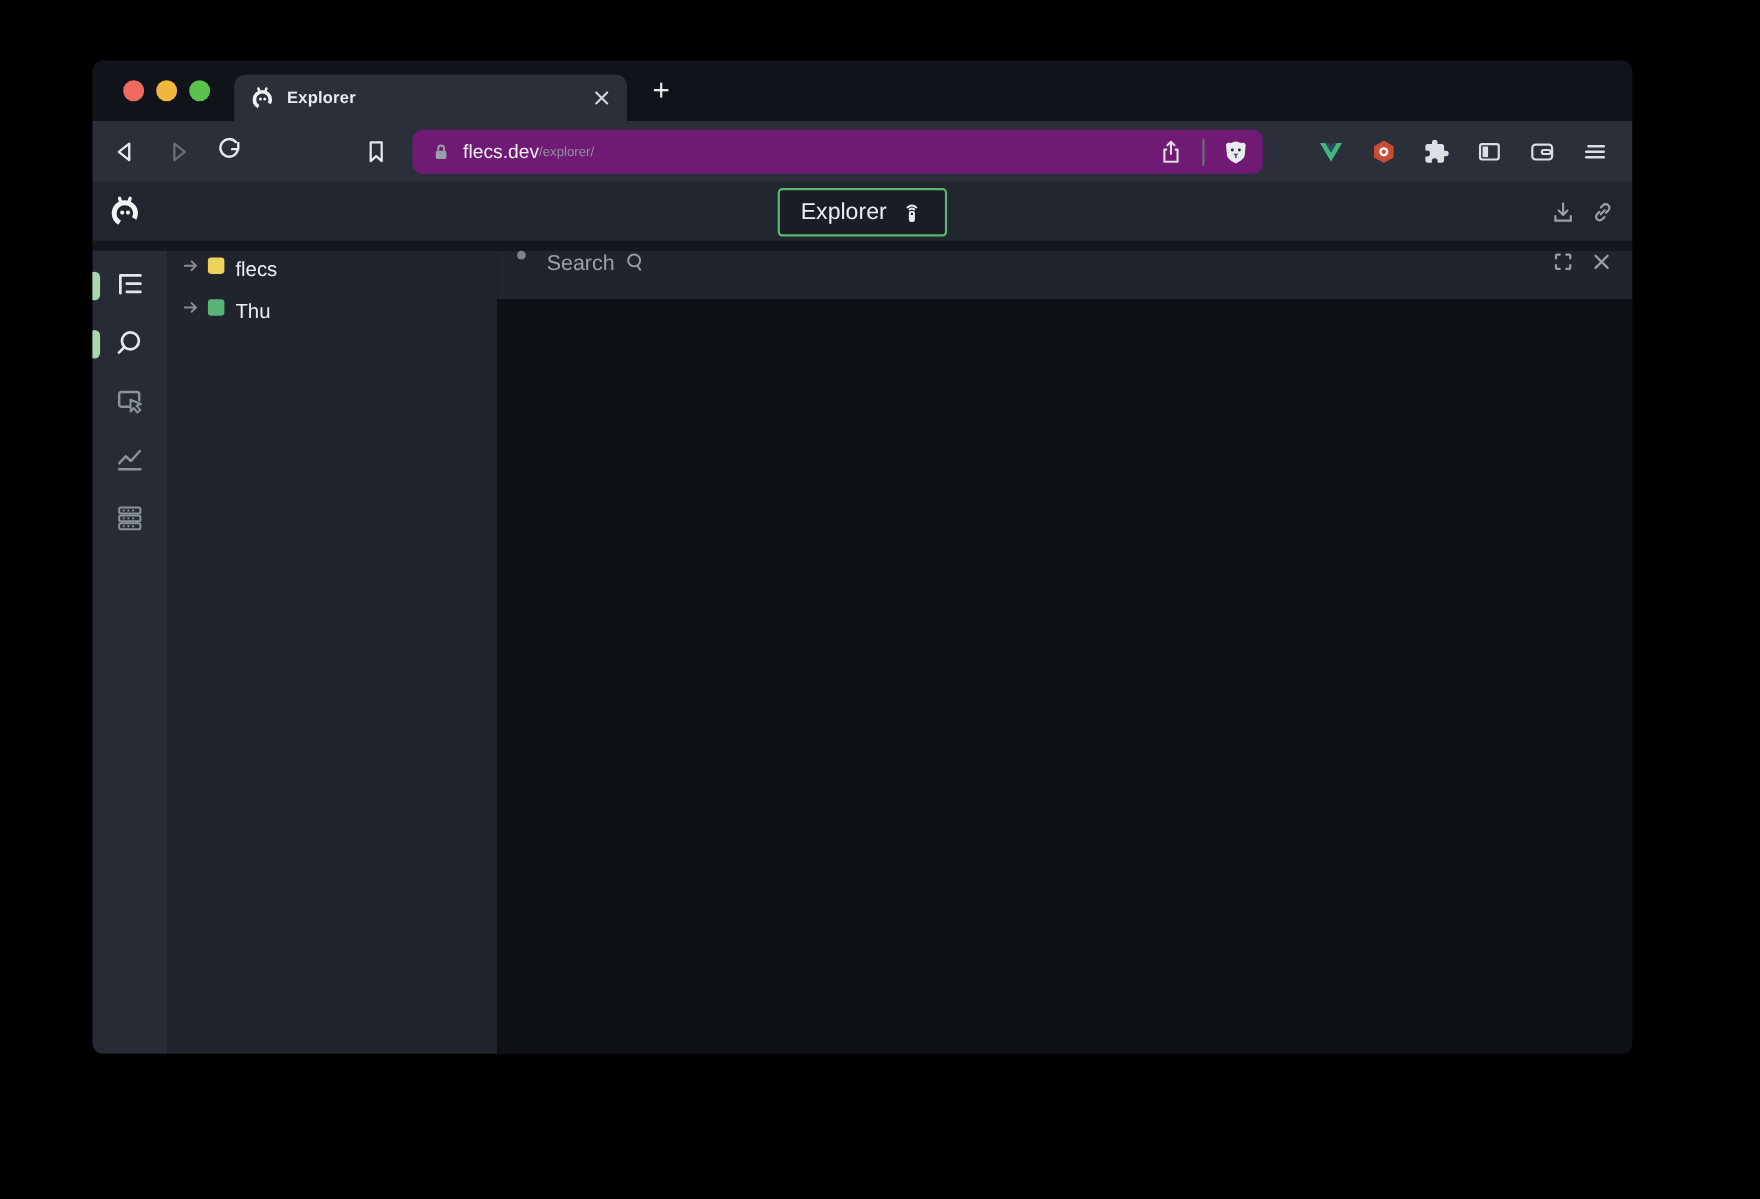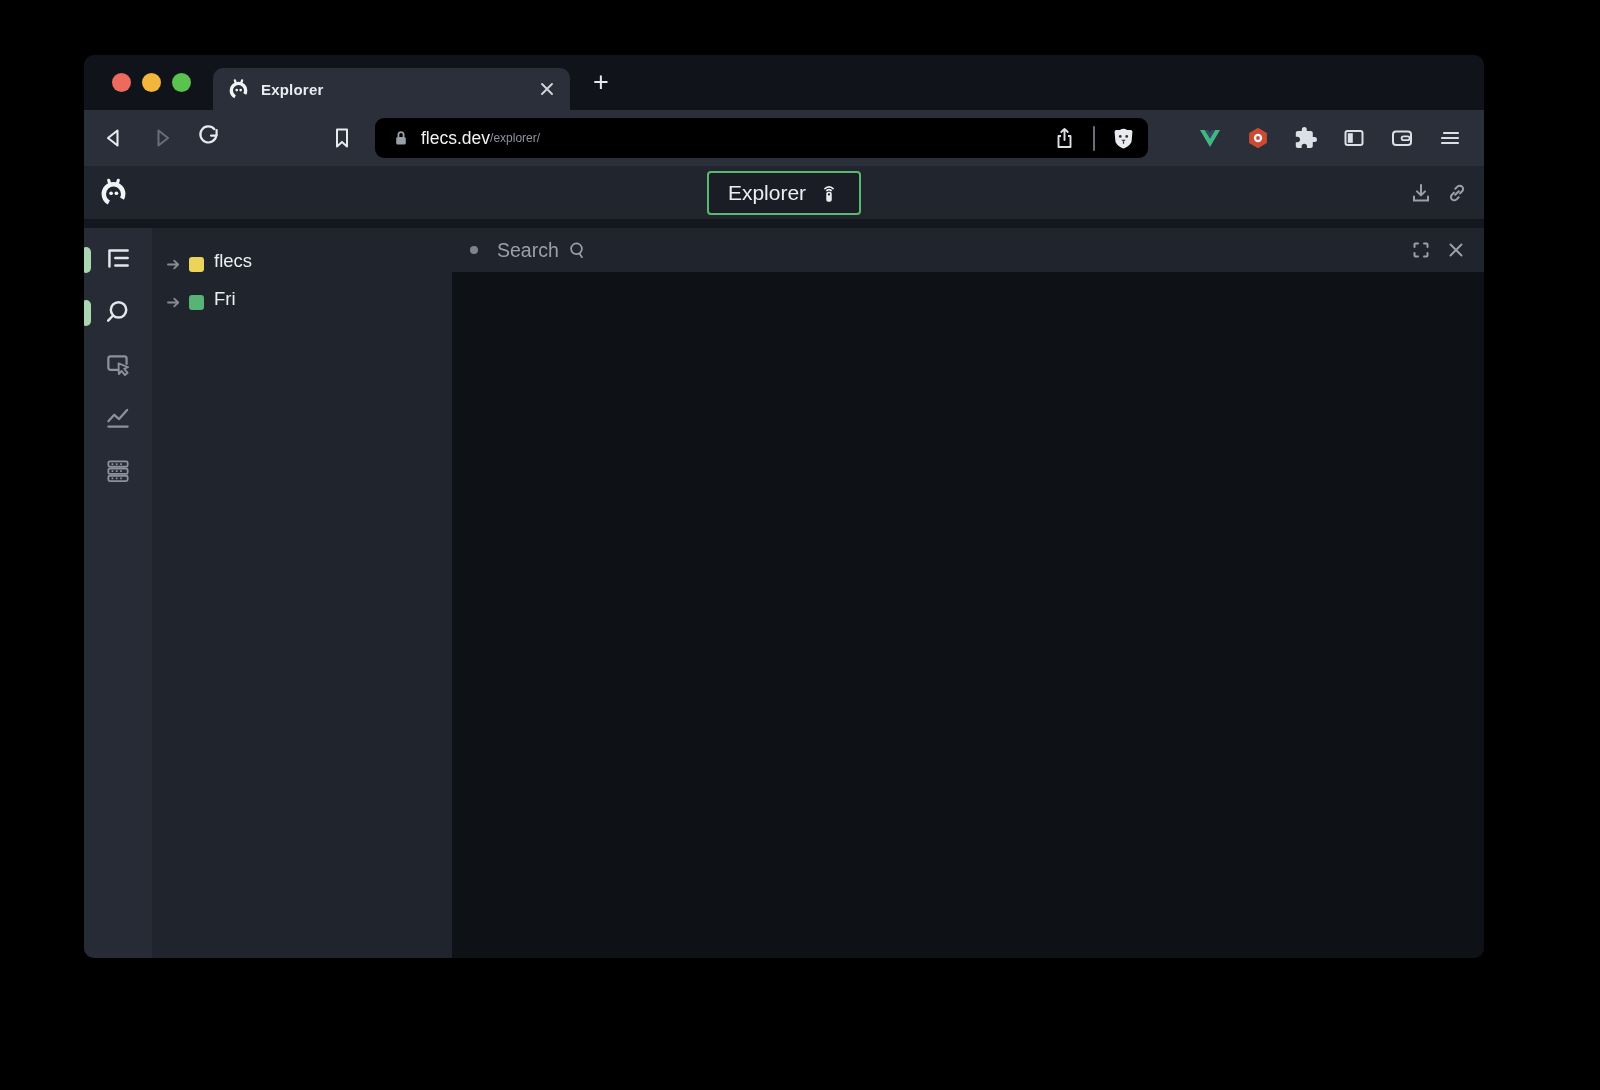--- a/index.html
+++ b/index.html
@@ -25,21 +25,21 @@
             color:#e6e8ec; font-size:27px; font-weight:400; display:flex;
             align-items:center; justify-content:center; cursor:pointer; }
 
   
   .navbar { position:relative; height:56px; background:#2a2f3a; }
   .navbtn { position:absolute; top:15px; width:26px; height:26px; background:none; border:none; cursor:pointer; }
   .navbtn svg { width:26px; height:26px; display:block; }
   .btn-back { left:17px; } .btn-fwd { left:65px; } .btn-reload { left:112px; } .btn-bookmark { left:245px; }
 
   .urlfield { position:absolute; left:291px; top:8px; width:773px; height:40px;
-              background:#000000; border-radius:9px; display:flex; align-items:center;
+              background:#701a75; border-radius:9px; display:flex; align-items:center;
               padding:0 12px 0 16px; cursor:text; }
   .urlfield .lock { width:20px; height:20px; margin-right:10px; }
   .domain { color:#f2f3f5; font-size:17.5px; font-weight:500; }
   .path { color:#8d93a0; font-size:12px; font-weight:500; }
   .spacer { flex:1; }
   .uicon { width:25px; height:25px; cursor:pointer; }
   .vdiv { width:2px; height:25px; background:#6b7078; margin:0 16px; border-radius:1px; }
 
   .extrow { position:absolute; left:1114px; top:0; height:56px; display:flex; align-items:center; gap:24px; }
   .ext { width:24px; height:24px; cursor:pointer; }
@@ -62,27 +62,27 @@
   .body { display:flex; height:730px; }
 
   .iconbar { position:relative; width:68px; background:#262b35; flex:0 0 auto;
              display:flex; flex-direction:column; align-items:center; padding-top:16px; gap:23px; }
   .sideicon { width:30px; height:30px; background:none; border:none; cursor:pointer; }
   .sideicon svg { width:30px; height:30px; display:block; }
   .pill { position:absolute; left:-3px; width:10px; height:26px; border-radius:5px; }
   .pill1 { top:19px; } .pill2 { top:72px; }
 
   .treepanel { width:300px; background:#20242d; flex:0 0 auto; padding-top:6px; }
-  .treerow { height:38px; display:flex; align-items:flex-end; padding-left:14px; cursor:pointer; }
+  .treerow { height:38px; display:flex; align-items:flex-start; padding-left:14px; cursor:pointer; }
   .expander { width:15px; height:15px; margin-right:8px; flex:0 0 auto; }
   .sq { width:15px; height:15px; border-radius:3px; margin-right:10px; flex:0 0 auto; }
   .treelabel { color:#eceef2; font-size:18.5px; }
 
   .mainpanel { flex:1; display:flex; flex-direction:column; background:#0e1116; }
-  .searchrow { height:44px; background:#20242d; display:flex; align-items:center; padding:0 18px; }
+  .searchrow { height:44px; background:#20242d; display:flex; padding:0 18px; }
   .qdot { width:8px; height:8px; border-radius:50%; background:#7e848d; margin-right:19px; }
   .qlabel { color:#99a0ab; font-size:19.5px; margin-right:8px; }
   .qsearch { width:21px; height:21px; }
   .mact { width:20px; height:20px; cursor:pointer; }
   .mact + .mact { margin-left:15px; }
   .content { flex:1; background:#0e1116; }
 </style>
 </head>
 <body>
 
@@ -293,21 +293,21 @@
           <span class="sq" style="background: rgb(236, 211, 90);"></span>
           <span class="treelabel">flecs</span>
         </div>
         <div class="treerow">
           <span class="expander">
             <svg viewBox="0 0 15 15">
                 <path d="M2 7.5 H12 M8.2 3.6 L12.2 7.5 L8.2 11.4" fill="none" stroke="#868c96" stroke-width="1.8" stroke-linecap="round" stroke-linejoin="round"></path>
               </svg>
           </span>
           <span class="sq" style="background: rgb(87, 180, 118);"></span>
-          <span class="treelabel">Fri</span>
+          <span class="treelabel">Thu</span>
         </div>
       </div>
 
       <div class="mainpanel">
         <div class="searchrow">
           <span class="qdot"></span>
           <span class="qlabel">Search</span>
           <span class="qsearch">
             <svg viewBox="0 0 21 21">
               <circle cx="9.5" cy="8.8" r="5.4" fill="none" stroke="#99a0ab" stroke-width="1.7"></circle>

